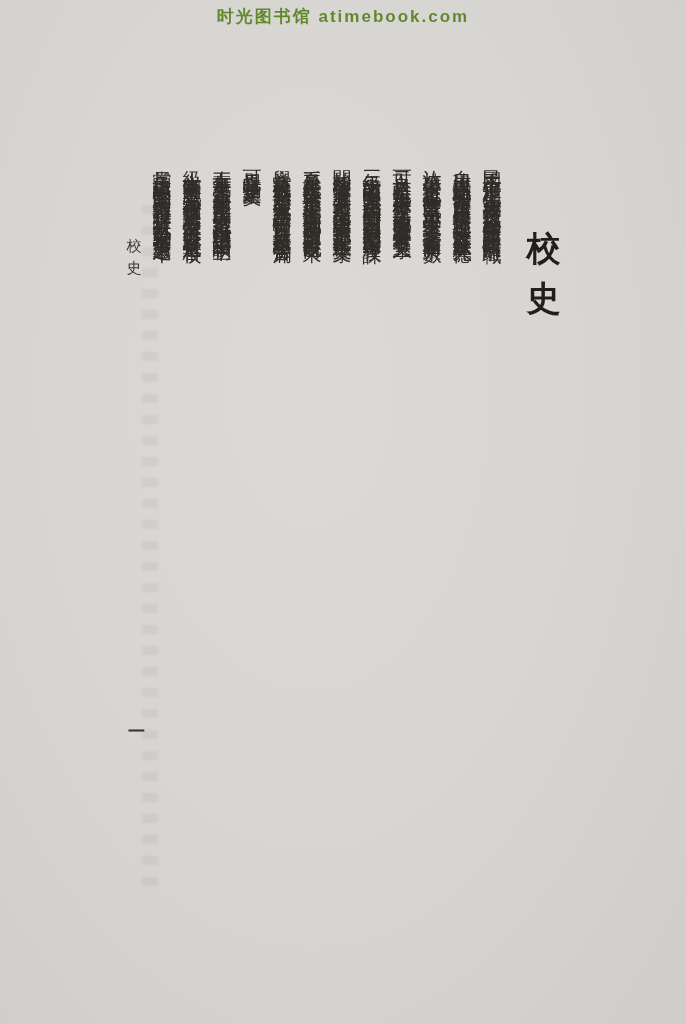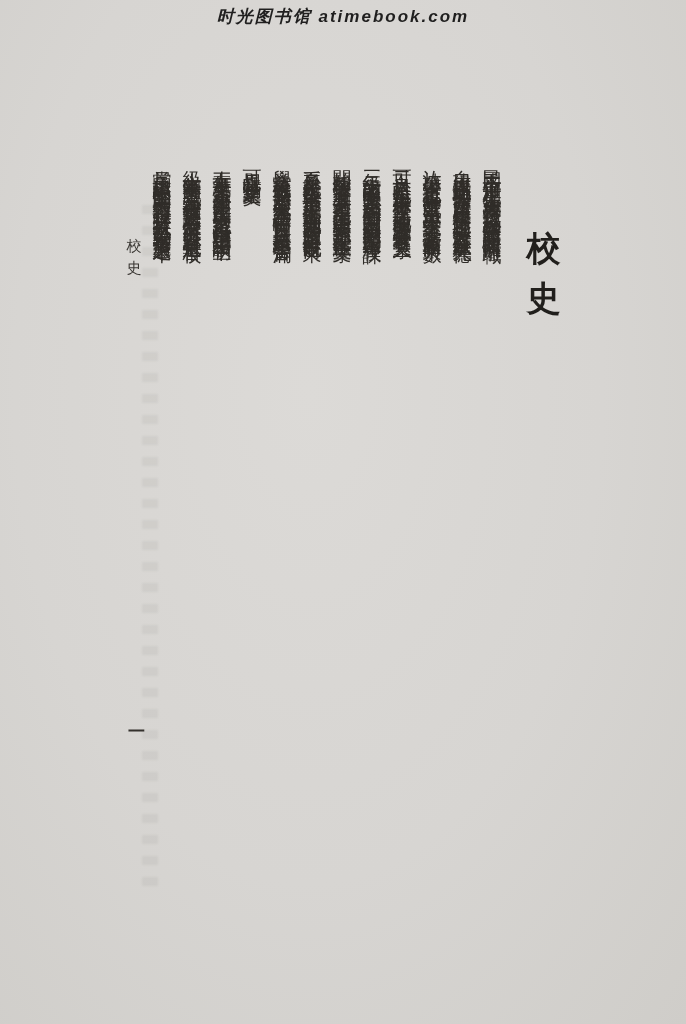--- a/index.html
+++ b/index.html
@@ -9,27 +9,26 @@
     overflow: hidden;
     background: radial-gradient(ellipse at 45% 38%, #dcdad7 0%, #d7d5d2 55%, #cfcdc9 100%);
     font-family: "Liberation Serif", serif;
   }
 
   
   .watermark {
     position: absolute;
     top: 5px; left: 0; width: 100%;
     text-align: center;
-    color: #000000;
+    color: #4d7c0f;
     font-family: "Liberation Sans", sans-serif;
     font-weight: bold;
     font-size: 17px;
     letter-spacing: 2px;
     opacity: 0.85;
-    font-style: italic;
   }
 
   
   .text-block {
     position: absolute;
     top: 155px;
     right: 121px;
     height: 748px;
     writing-mode: vertical-rl;
     text-orientation: upright;

